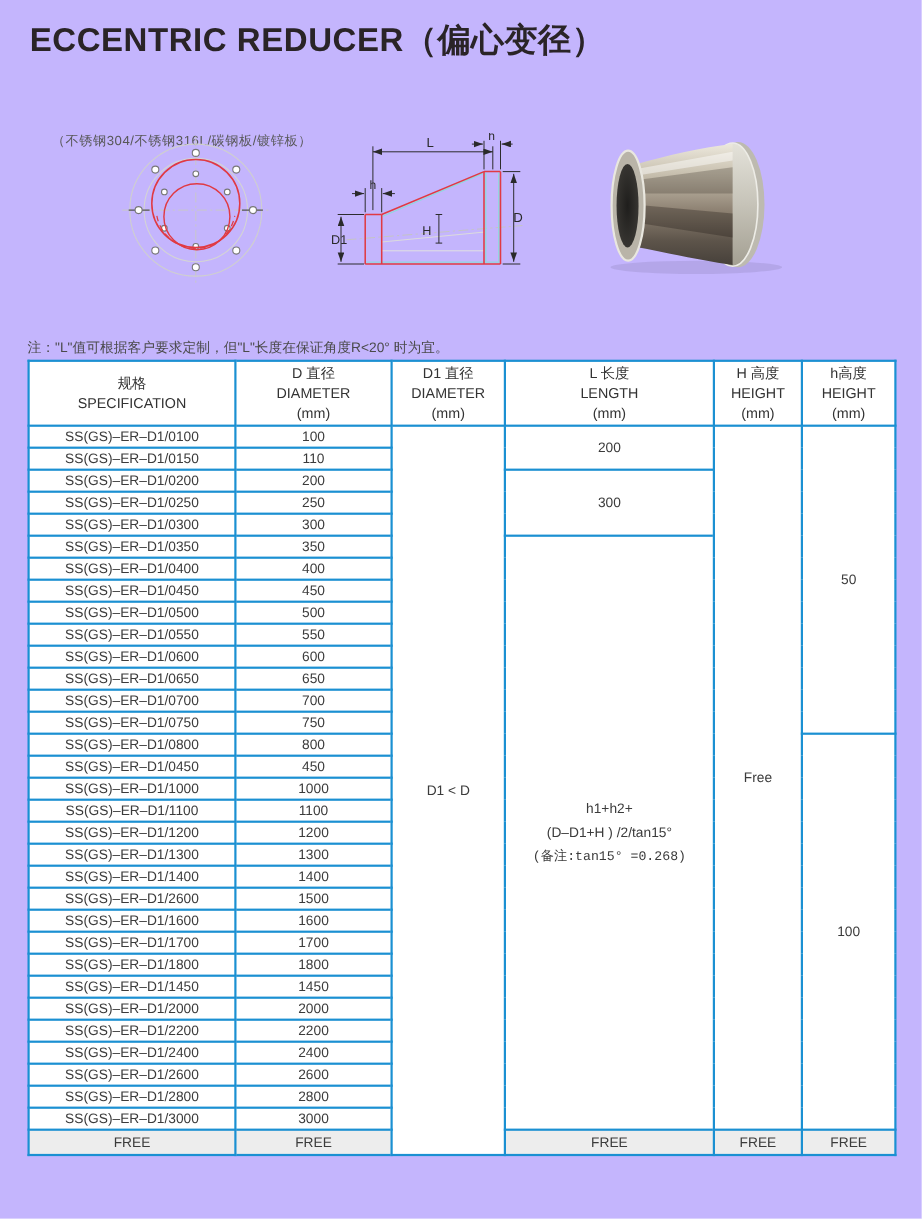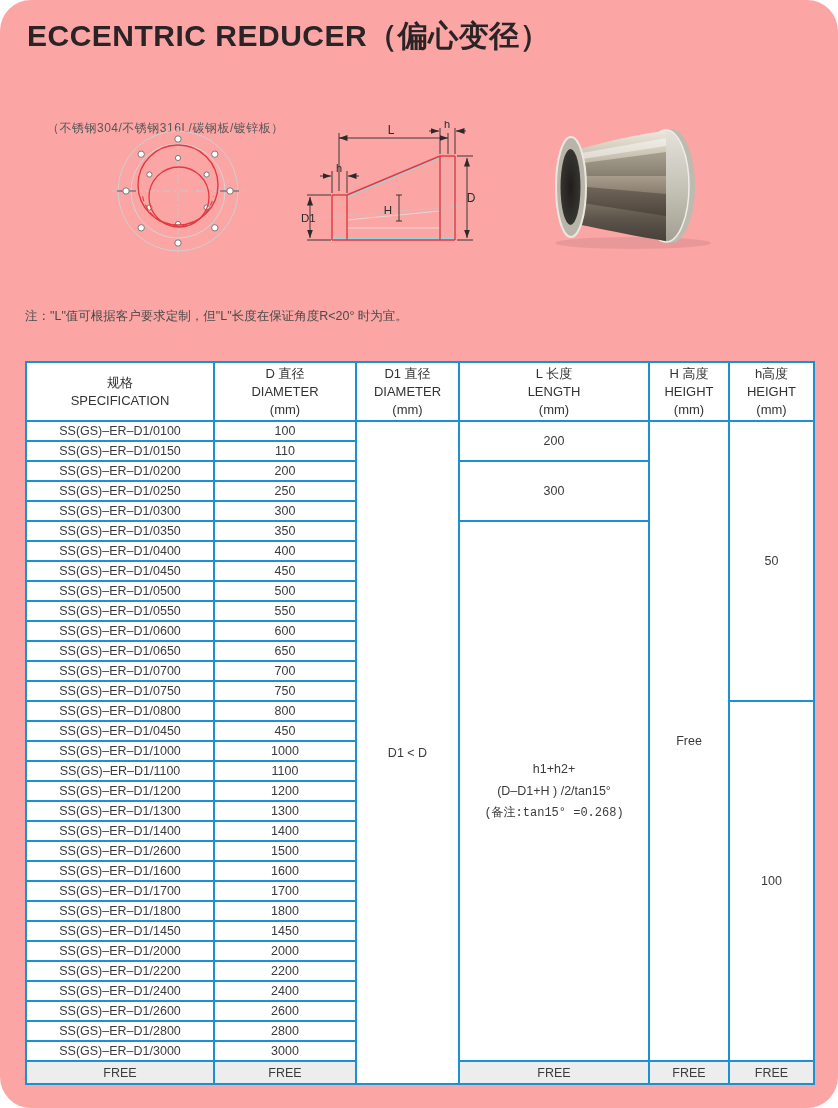--- a/index.html
+++ b/index.html
@@ -1,29 +1,29 @@
 <!DOCTYPE html>
 <html><head>
 <meta charset="utf-8">
 <style>
   html,body{margin:0;padding:0;background:#fff;}
-  .page{position:relative;width:838px;height:1108px;background:#fca5a5;overflow:hidden;
-        font-family:"Liberation Sans",sans-serif;color:#3b3b3b;border-radius:31px;}
+  .page{position:relative;width:838px;height:1108px;background:#c4b5fd;overflow:hidden;
+        font-family:"Liberation Sans",sans-serif;color:#3b3b3b;}
   .title{position:absolute;left:27px;top:16px;font-size:30px;font-weight:700;
          letter-spacing:.5px;color:#2a2427;white-space:nowrap;}
   .sub-en{position:absolute;left:32px;top:64px;font-size:13.5px;color:#3f3f3f;letter-spacing:.4px;}
   .sub-zh{position:absolute;left:47px;top:86px;font-size:12px;color:#575757;letter-spacing:.5px;margin-top:34px;}
   .note-en{position:absolute;left:25px;top:285px;font-size:13.5px;color:#333;}
   .note-zh{position:absolute;left:25px;top:308px;font-size:12.5px;color:#4a4a4a;}
   .fig{position:absolute;}
   #fig-front{left:103px;top:118px;}
   #fig-side{left:299px;top:121px;}
   #fig-photo{left:538px;top:124px;}
 
-  table.spec{position:absolute;left:25px;top:361px;width:788px;border-collapse:collapse;
+  table.spec{position:absolute;left:25px;top:327px;width:788px;border-collapse:collapse;
              table-layout:fixed;}
   table.spec th,table.spec td{border:2px solid #1b90d2;text-align:center;vertical-align:middle;
              padding:0;font-size:12.5px;color:#3b3b3b;background:#fff;}
   table.spec th{height:57px;font-weight:400;font-size:13px;color:#333;line-height:18px;}
   table.spec td{height:18px;}
   td.gray{background:#ededed;}
   td.white{background:#fff;}
   tr.free-row td{height:21px;background:#ededed;}
   td.formula div{line-height:22px;font-size:12.5px;}
   td.formula div:last-child{font-size:12px;font-family:Liberation Mono, monospace;}

